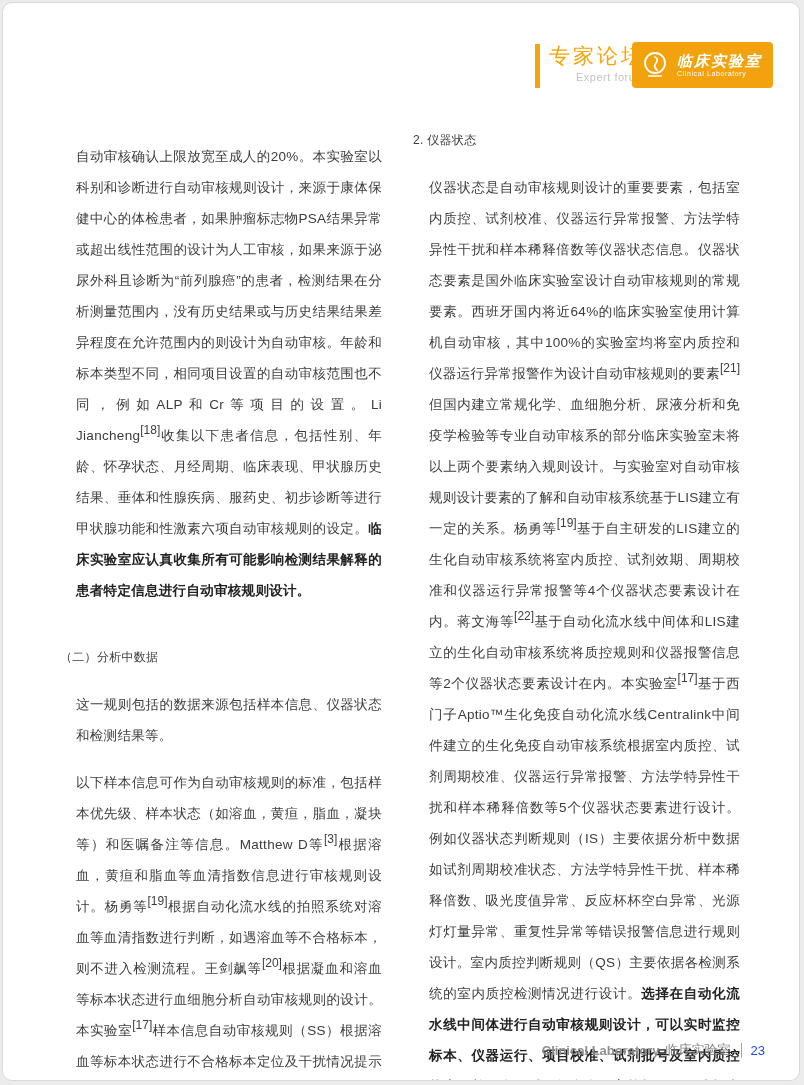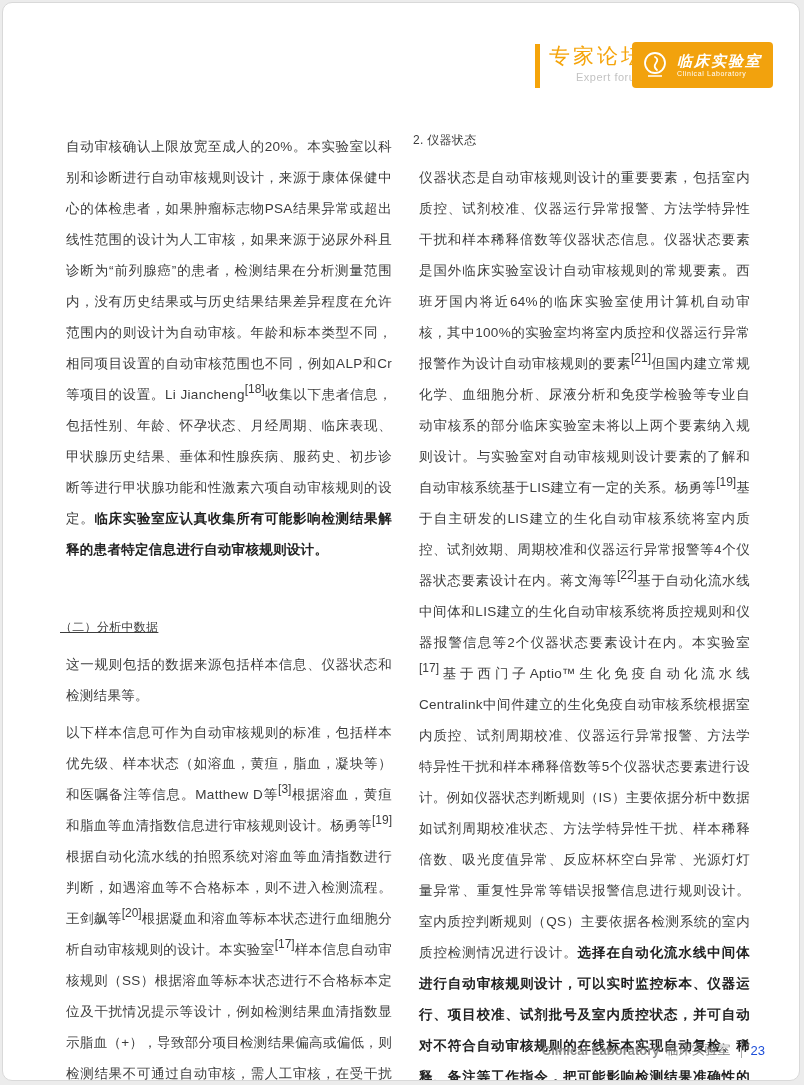--- a/index.html
+++ b/index.html
@@ -22,25 +22,25 @@
     background:#F2A20D;border-radius:4px;display:flex;align-items:center;
     padding:0 8px;box-sizing:border-box;gap:7px;
   }
   .logo-icon{flex:0 0 auto;}
   .logo-text{display:flex;flex-direction:column;}
   .logo-cn{color:#fff;font-size:15px;font-weight:bold;font-style:italic;letter-spacing:2px;line-height:17px;}
   .logo-en{color:#fff;font-size:7px;letter-spacing:0.6px;line-height:9px;}
   
   .content{position:absolute;top:122px;left:57px;width:696px;}
   .col{font-size:13.5px;line-height:31px;color:#3c3c3c;text-align:justify;letter-spacing:0.3px;}
-  .col p{margin:6px;}
+  .col p{margin:16px;}
   .col-left{position:absolute;left:0;top:0;width:338px;}
   .col-right{position:absolute;left:353px;top:0;width:343px;}
   .sub{font-size:12px;font-weight:normal;margin:0;line-height:31px;}
-  .gap{margin-top:47px;text-decoration:underline;}
+  .gap{margin-top:36px;}
   sup.cite{font-size:12px;vertical-align:6px;line-height:0;letter-spacing:0;}
   strong{color:#222222;font-weight:bold;}
   
   .page-footer{
     position:absolute;right:34px;bottom:21px;display:flex;align-items:center;
     font-size:13px;color:#8f8f8f;
   }
   .f-en{font-weight:bold;color:#8f8f8f;}
   .f-cn{color:#7c7c7c;margin-left:6px;}
   .f-div{display:inline-block;width:1px;height:15px;background:#a8a8a8;margin:0 9px 0 10px;}

